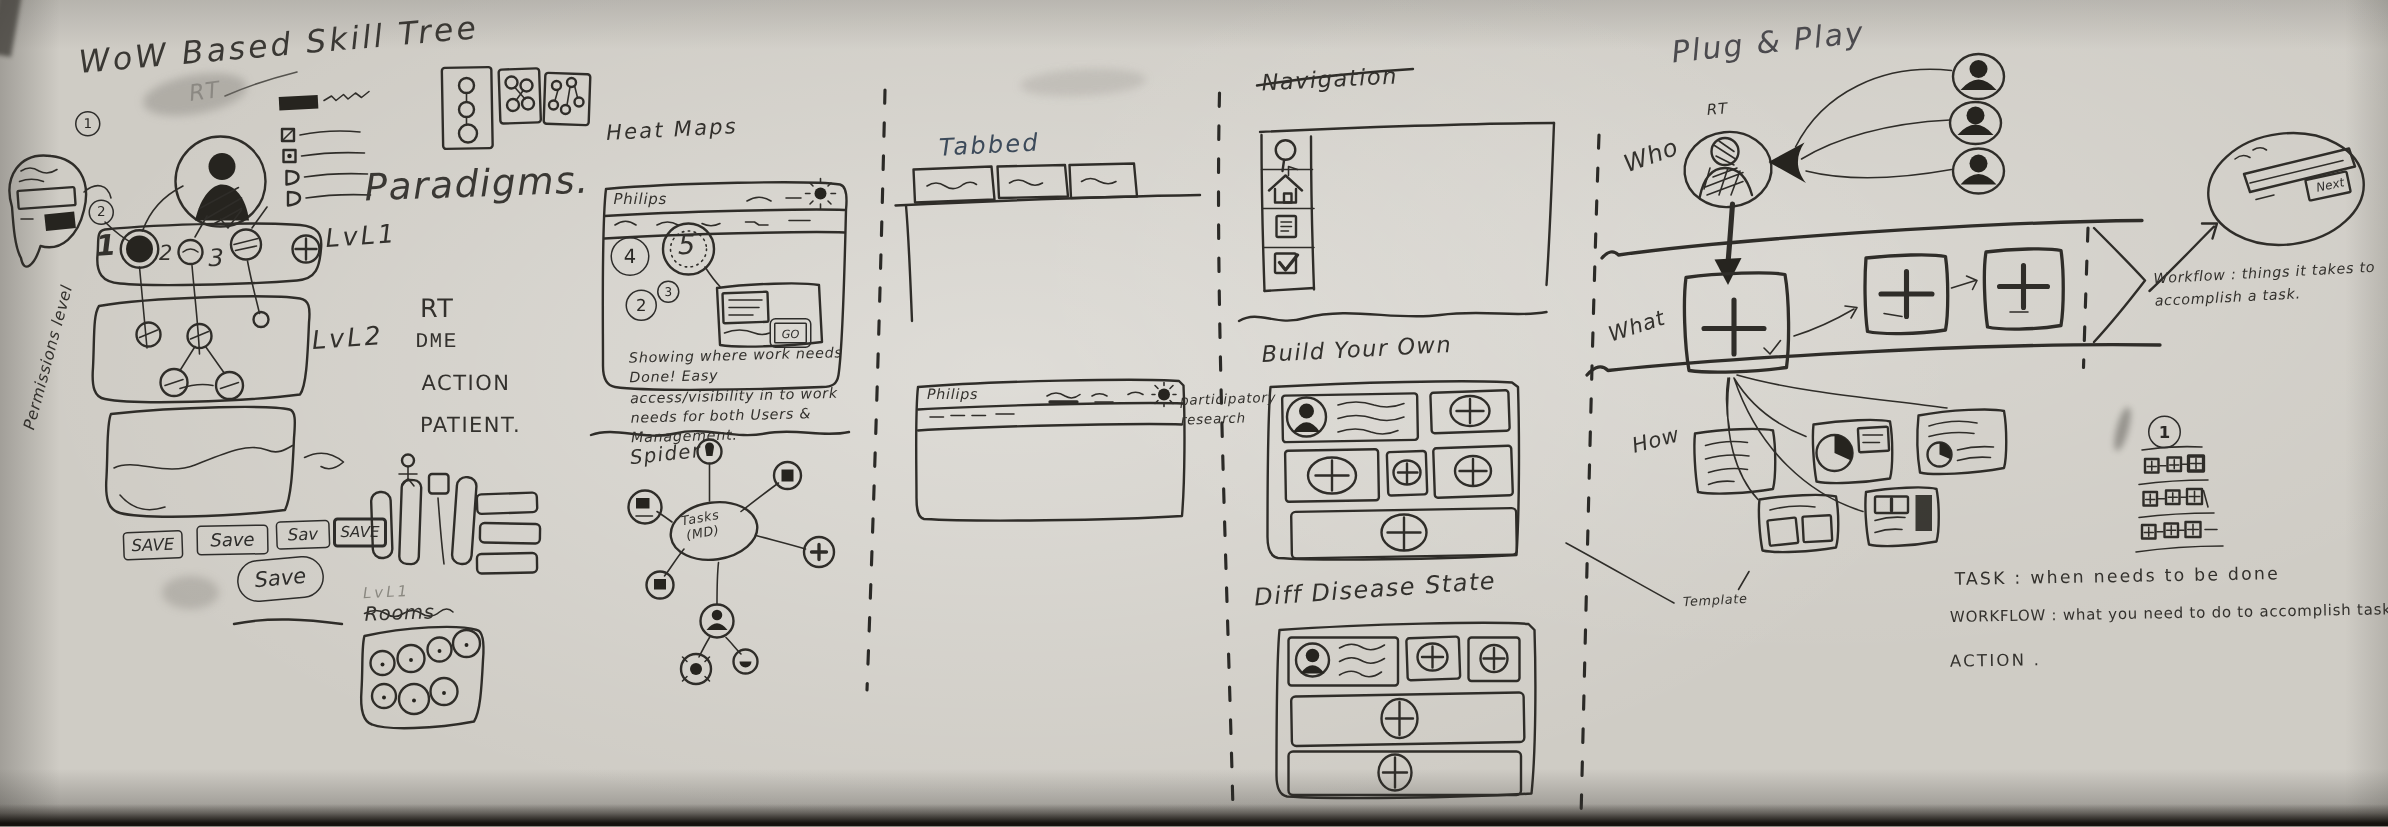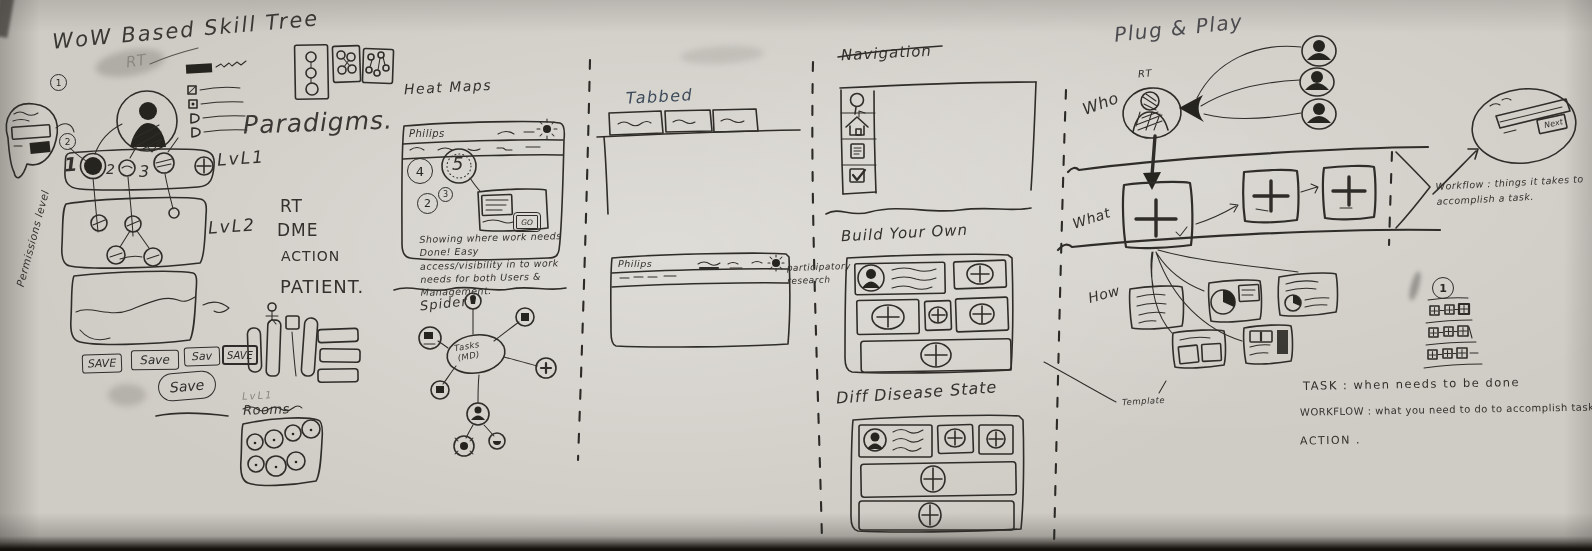--- a/index.html
+++ b/index.html
@@ -438,23 +438,23 @@
 <div class="lb" style="left:126px;top:52px;font-size:15px;transform:rotate(-8deg);color:rgba(80,78,74,.45);">RT</div>
 <div class="cnum" style="left:50px;top:74px;width:15px;height:15px;font-size:9px;">1</div>
 <div class="cnum" style="left:59px;top:133px;width:15px;height:15px;font-size:9px;">2</div>
 <div class="lb" style="left:-16px;top:234px;width:96px;font-size:10.5px;transform:rotate(-75deg);text-align:center;">Permissions level</div>
 <span class="lb" style="left:64px;top:153px;font-size:19px;font-weight:bold;transform:rotate(-4deg);">1</span>
 <span class="lb" style="left:106px;top:161px;font-size:14px;">2</span>
 <span class="lb" style="left:139px;top:162px;font-size:16px;">3</span>
 <div class="lb" style="left:217px;top:148px;font-size:17px;transform:rotate(-4deg);letter-spacing:2px;">LvL1</div>
 <div class="lb" style="left:208px;top:216px;font-size:17px;transform:rotate(-4deg);letter-spacing:2px;">LvL2</div>
 <div class="lb caps" style="left:280px;top:196px;font-size:17px;">RT</div>
-<div class="lb caps" style="left:277px;top:220px;font-size:17px;">DME</div>
+<div class="lb caps" style="left:277px;top:220px;font-size:14px;font-family:Liberation Mono, monospace;">DME</div>
 <div class="lb caps" style="left:281px;top:248px;font-size:14px;">ACTION</div>
-<div class="lb caps" style="left:280px;top:276px;font-size:18px;text-align:center;">PATIENT.</div>
+<div class="lb caps" style="left:280px;top:276px;font-size:14px;text-align:center;">PATIENT.</div>
 <div class="lb" style="left:243px;top:108px;font-size:25px;transform:rotate(-2deg);letter-spacing:1px;color:#3a3834;">Paradigms.</div>
 <div class="btn" style="left:82px;top:354px;width:38px;height:17px;font-size:11px;transform:rotate(-2deg);">SAVE</div>
 <div class="btn" style="left:131px;top:350px;width:46px;height:18px;font-size:12px;transform:rotate(-1deg);">Save</div>
 <div class="btn" style="left:184px;top:347px;width:34px;height:17px;font-size:11px;transform:rotate(-2deg);">Sav</div>
 <div class="btn" style="left:222px;top:345px;width:32px;height:16px;font-size:10px;border-width:2px;">SAVE</div>
 <div class="btn" style="left:158px;top:372px;width:56px;height:26px;font-size:14px;border-radius:14px;transform:rotate(-5deg);">Save</div>
 <div class="lb" style="left:242px;top:390px;font-size:10px;color:#8a8880;transform:rotate(-3deg);letter-spacing:2px;">LvL1</div>
 <div class="lb" style="left:243px;top:402px;font-size:13px;transform:rotate(-2deg);">Rooms</div>
 
 <div class="lb" style="left:404px;top:79px;font-size:14px;transform:rotate(-3deg);letter-spacing:1.5px;">Heat Maps</div>

